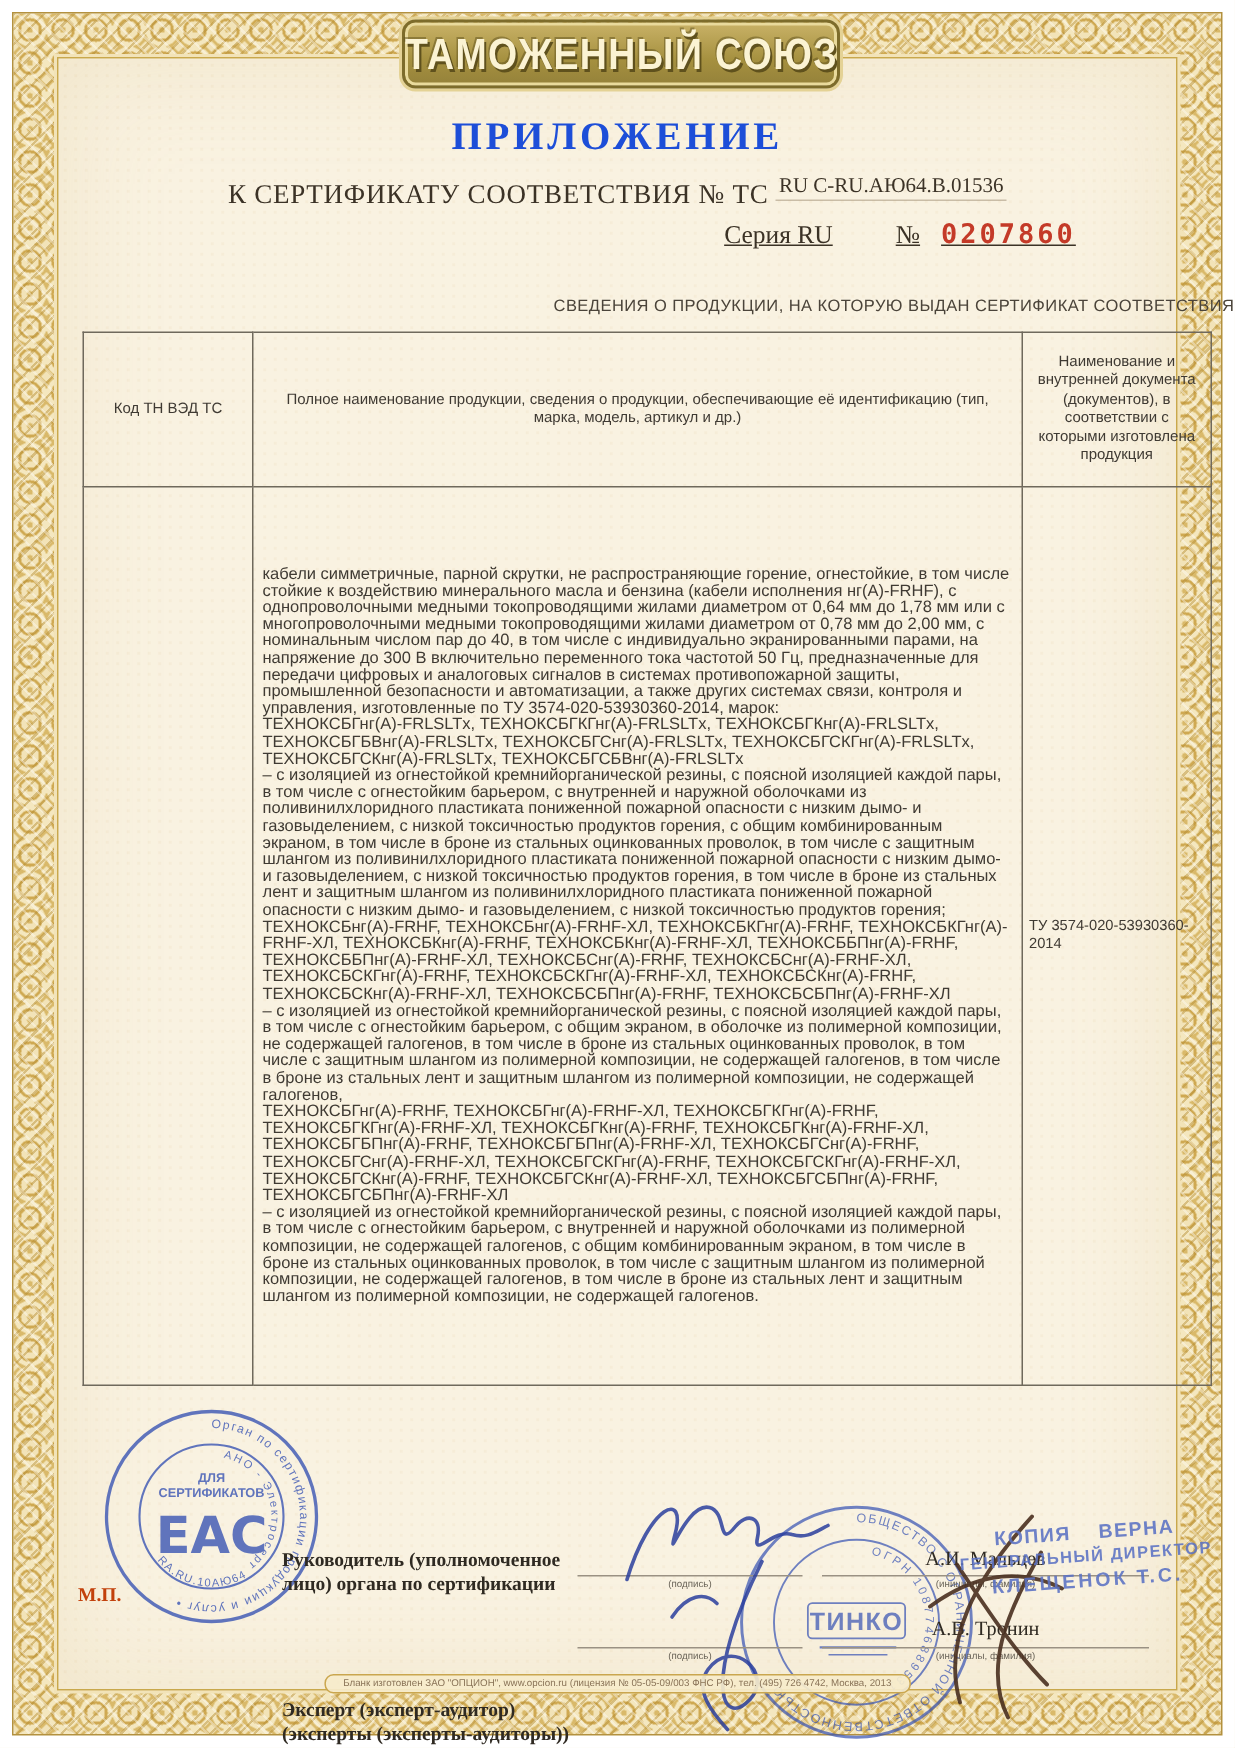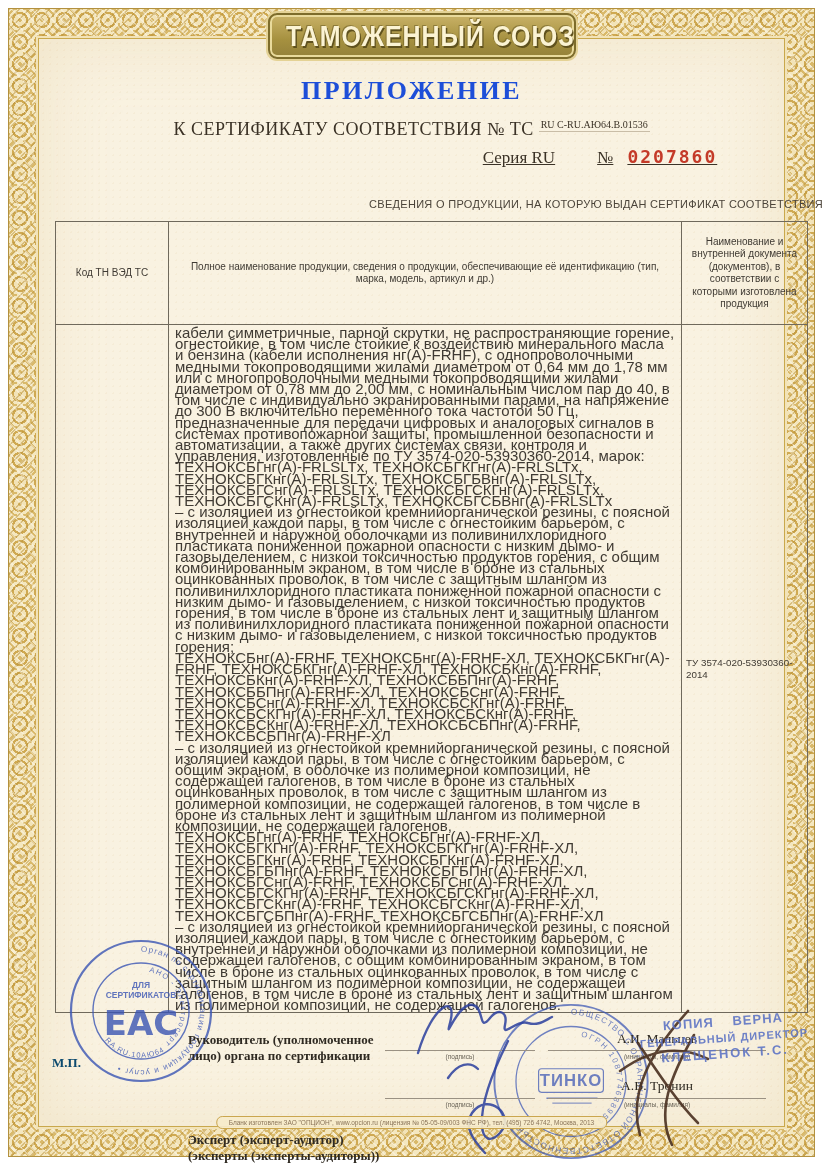--- a/index.html
+++ b/index.html
@@ -29,40 +29,39 @@
     background-image:radial-gradient(rgba(205,160,90,.07) 1px, transparent 1px);
     background-size:7px 7px;
   }
   
   .banner {
     position:absolute; left:268px; top:13px; width:288px; height:42px;
     display:flex; align-items:center; justify-content:center;
     background:linear-gradient(#c9b267, #a5903f 60%, #94813a);
     border:2px solid #7d6c2b; border-radius:9px;
     box-shadow:inset 0 0 0 2px #e9da9c, 0 0 0 2px #e4d295;
-    padding-left:16px;
   }
   .banner-text {
     font-weight:bold; font-size:26px; letter-spacing:1px;
     transform:scaleY(1.12) scaleX(.96);
     color:#fbf3d3; text-shadow:1.5px 1.5px 0 #5f511d, -1px -1px 0 rgba(95,81,29,.5);
     white-space:nowrap;
   }
   .doc-title {
     position:absolute; left:0; top:76px; width:823px; text-align:center;
     font-family:"Liberation Serif", serif; font-weight:bold;
     font-size:26px; letter-spacing:2.5px; color:#1d4ed8;
   }
   .cert-line {
     position:absolute; left:0; top:119px; width:823px; text-align:center;
     font-family:"Liberation Serif", serif; font-size:18px; color:#3b3226;
     letter-spacing:.5px;
   }
   .cert-sup {
-    font-size:10px; position:relative; top:-7px; letter-spacing:0;
+    font-size:14px; position:relative; top:-7px; letter-spacing:0;
     border-bottom:1px solid rgba(130,110,80,.4); padding:0 2px 1px 2px;font-family:Liberation Serif, serif;
   }
   .series-line {
     position:absolute; left:420px; top:146px; width:360px;
     display:flex; align-items:baseline; justify-content:center;
     font-family:"Liberation Serif", serif; font-size:17px; color:#3b3226;text-decoration:underline;
   }
   .series-no { margin-left:42px; }
   .series-num {
     margin-left:14px; font-family:"DejaVu Sans Mono", monospace;
@@ -76,24 +75,24 @@
   table.ptable {
     position:absolute; left:55px; top:221px; width:713px;
     border-collapse:collapse; table-layout:fixed;
   }
   .ptable td { border:1px solid #6f695c; vertical-align:middle; color:#3f3a33; }
   .ptable .c1 { width:100px; }
   .ptable .c2 { width:500px; }
   .ptable .c3 { width:113px; }
   .th-cell { text-align:center; font-size:10px; line-height:12.5px; height:98px; padding:2px 6px; }
   .body-cell { vertical-align:top; height:592px; padding:2px 6px; overflow:hidden; }
-  .cell-paras p { margin:0; font-size:15px; line-height:11.2px; }
+  .cell-paras p { margin:0; font-size:11px; line-height:11.2px; }
   .tu-cell { vertical-align:top; font-size:9.8px; line-height:12px; padding:3px 4px; }
   
-  .mp { position:absolute; left:52px; top:1055px; font-family:"Liberation Serif", serif; font-weight:bold; font-size:13px; color:#0c4a6e; }
+  .mp { position:absolute; left:52px; top:1055px; font-family:"Liberation Serif", serif; font-weight:bold; font-size:13px; color:#c2410c; }
   .sig-label { position:absolute; font-family:"Liberation Serif", serif; font-weight:bold; font-size:13px; line-height:16px; color:#2f2a22;margin-left:20px; }
   .sig1-label { left:168px; top:1032px; width:220px; }
   .sig2-label { left:168px; top:1132px; width:235px; }
   .rule { position:absolute; border-bottom:1px solid #9a9183; height:0; }
   .rule-sign1 { left:385px; top:1050px; width:150px; }
   .rule-name1 { left:548px; top:1050px; width:218px; }
   .rule-sign2 { left:385px; top:1098px; width:150px; }
   .rule-name2 { left:548px; top:1098px; width:218px; }
   .sub { position:absolute; font-size:6.5px; color:#6a6458; text-align:center; }
   .sub-sign1 { left:385px; top:1053px; width:150px; }

